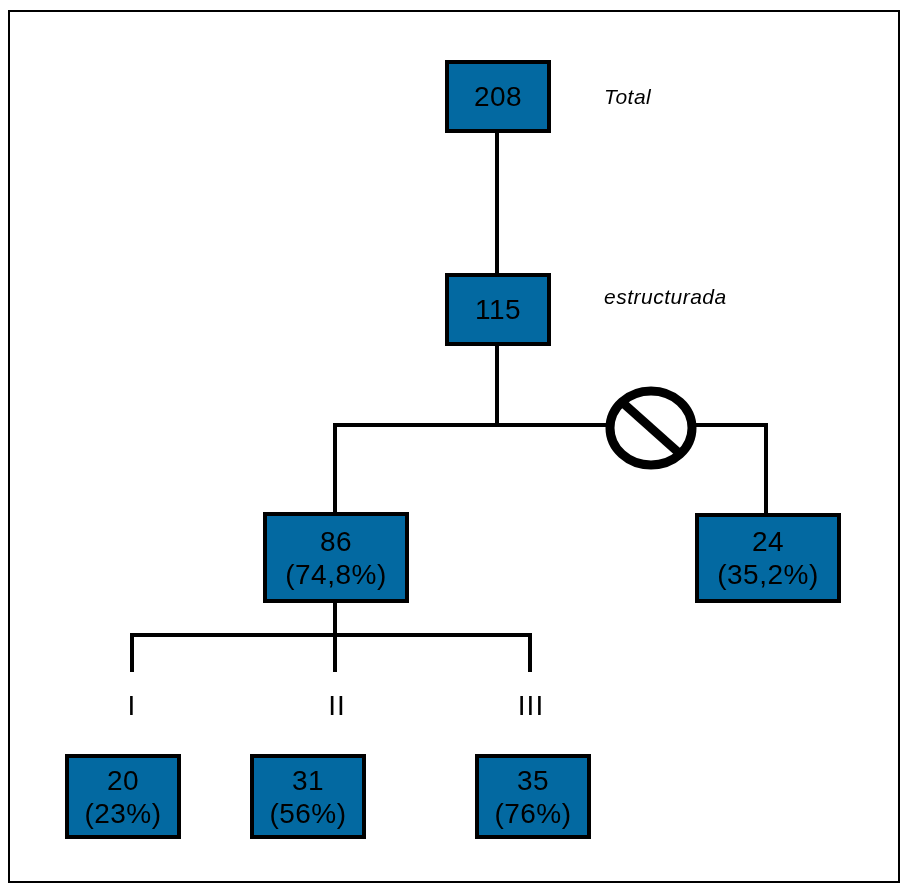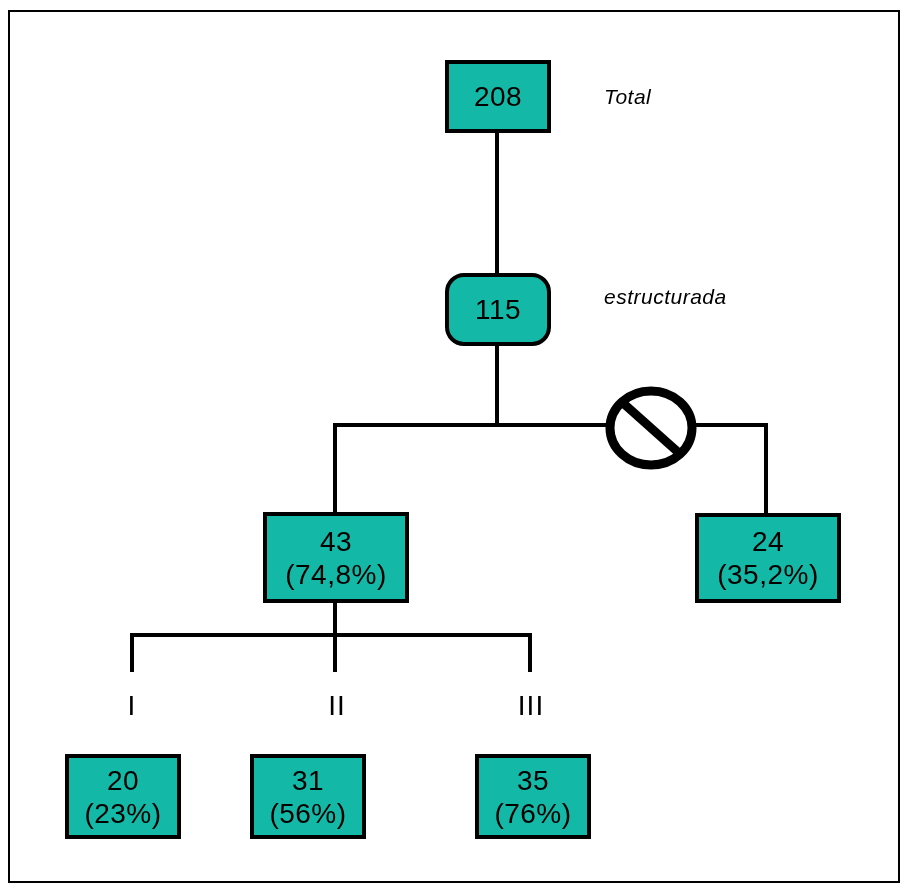--- a/index.html
+++ b/index.html
@@ -23,33 +23,33 @@
     left: 8px;
     top: 10px;
     width: 888px;
     height: 869px;
     border: 2px solid #000000;
     background: #ffffff;
   }
   .node {
     position: absolute;
     border: 4px solid #000000;
-    background: #14b8a6;
+    background: #0369a1;
     box-sizing: border-box;
     display: flex;
     flex-direction: column;
     align-items: center;
     justify-content: center;
     font-size: 28px;
     line-height: 33px;
     text-align: center;
     letter-spacing: 0.5px;
   }
   #node-total      { left: 445px; top: 60px;  width: 106px; height: 73px; }
-  #node-structured { left: 445px; top: 273px; width: 106px; height: 73px; border-radius: 19px; }
+  #node-structured { left: 445px; top: 273px; width: 106px; height: 73px; }
   #node-followed   { left: 263px; top: 512px; width: 146px; height: 91px; }
   #node-excluded   { left: 695px; top: 513px; width: 146px; height: 90px; }
   #node-group-1    { left: 65px;  top: 754px; width: 116px; height: 85px; }
   #node-group-2    { left: 250px; top: 754px; width: 116px; height: 85px; }
   #node-group-3    { left: 427px; top: 754px; width: 116px; height: 85px; margin-left: 48px; }
 
   .side-label {
     position: absolute;
     font-size: 21px;
     line-height: 32px;
@@ -124,21 +124,21 @@
   <div class="side-label" id="label-total">Total</div>
 
   <div class="node" id="node-structured">
     <span>115</span>
   </div>
   <div class="side-label" id="label-structured">
     <div>estructurada</div>
   </div>
 
   <div class="node" id="node-followed">
-    <span>43</span>
+    <span>86</span>
     <span>(74,8%)</span>
   </div>
 
   <div class="node" id="node-excluded">
     <span>24</span>
     <span>(35,2%)</span>
   </div>
 
   <div class="roman-label" id="roman-1">I</div>
   <div class="roman-label" id="roman-2">II</div>

